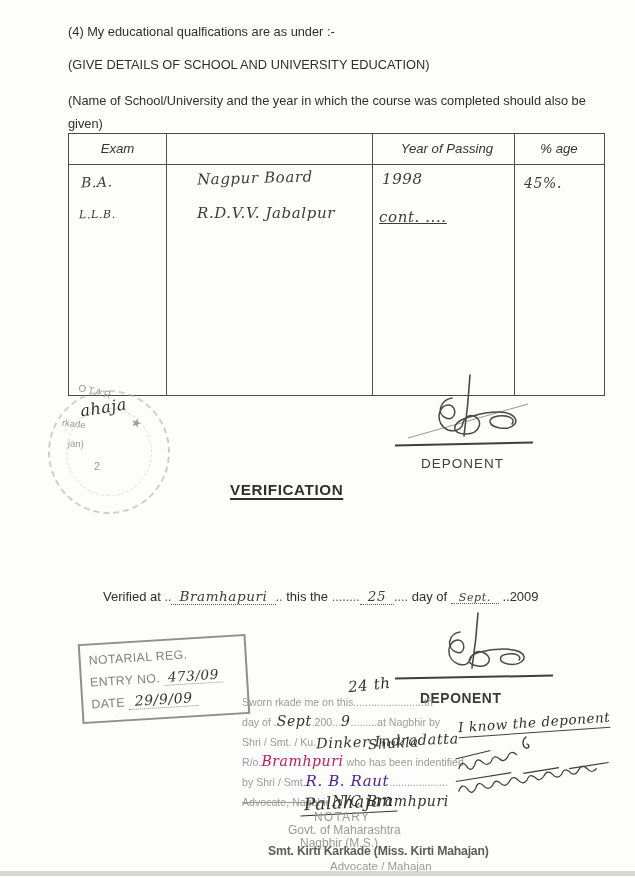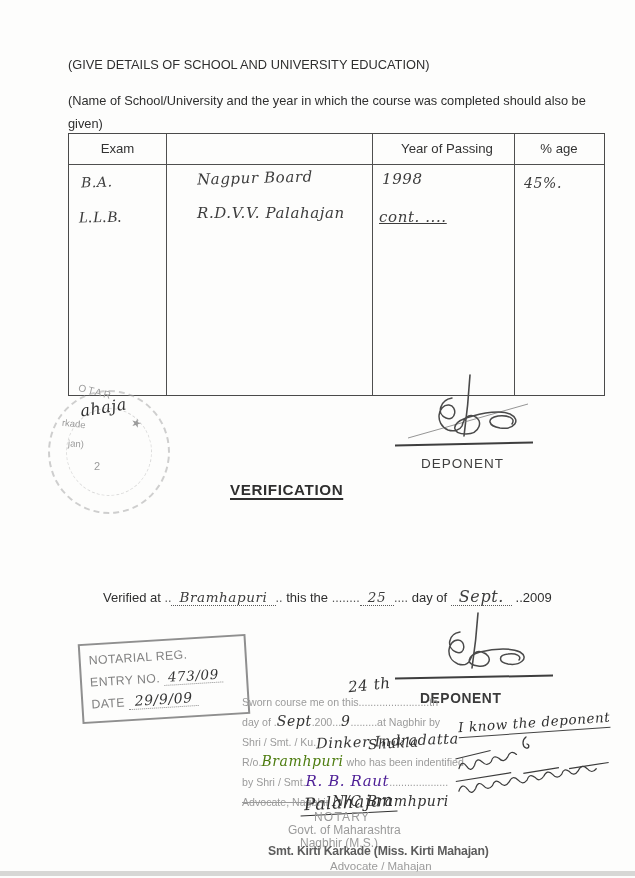--- a/index.html
+++ b/index.html
@@ -7,56 +7,57 @@
         font-family:"Liberation Sans", sans-serif;color:#2e2e2e;}
   .abs{position:absolute;}
   .typed{font-family:"Liberation Sans", sans-serif;color:#2f2f2f;font-size:12.6px;}
   .hw{font-family:"DejaVu Serif", serif;font-style:italic;color:#3d3d3d;letter-spacing:.6px;}
   .stamp{color:#9b9b9b;font-family:"Liberation Sans", sans-serif;}
   .fill{border-bottom:1.5px dotted #5a5a5a;padding:0 8px;display:inline-block;line-height:1;}
   
   .edu-table{border:1.6px solid #4a4a4a;}
   .vline{position:absolute;top:0;bottom:0;width:1.4px;background:#4f4f4f;}
   .hline{position:absolute;left:0;right:0;height:1.4px;background:#4f4f4f;}
-  .th{position:absolute;top:7px;font-size:13.2px;color:#333;text-align:center;}
+  .th{position:absolute;top:7px;font-size:13.2px;color:#333;text-align:center;font-style:italic;}
   
   .seal-ring{position:absolute;border-radius:50%;border:2px dashed #a9a9a9;}
   
   .nbox{border:2.6px solid #8f8f8f;transform:rotate(-3.5deg);padding:5px 8px 6px 8px;
         color:#828282;font-size:12.3px;line-height:21px;letter-spacing:.4px;background:rgba(255,255,255,.0);}
   .dotl{border-bottom:1.4px dotted #8f8f8f;}
   .sline{position:absolute;background:#3e3e3e;height:1.6px;}
   .band{position:absolute;left:0;width:635px;height:5px;background:#c9c9c8;opacity:.75;}
   .strike{text-decoration:line-through;}
   svg{display:block;}
 </style>
 </head>
 <body>
 
 <div class="page">
 
+  <div class="abs typed" style="left:68px;top:24px;font-size:12.8px;">(4) My educational qualfications are as under :-</div>
   <div class="abs typed" style="left:68px;top:57px;font-size:12.8px;">(GIVE DETAILS OF SCHOOL AND UNIVERSITY EDUCATION)</div>
   <div class="abs typed" style="left:68px;top:89px;width:543px;font-size:12.8px;line-height:23px;">(Name of School/University and the year in which the course was completed should also be given)</div>
 
   <div class="abs edu-table" style="left:68px;top:133px;width:535px;height:261px;">
     <div class="hline" style="top:30px;"></div>
     <div class="vline" style="left:97px;"></div>
     <div class="vline" style="left:303px;"></div>
     <div class="vline" style="left:445px;"></div>
     <div class="th" style="left:0;width:97px;">Exam</div>
     <div class="th" style="left:307px;width:142px;">Year of Passing</div>
     <div class="th" style="left:445px;width:90px;">% age</div>
 
     <div class="abs hw" style="left:12px;top:40px;font-size:14px;transform:rotate(-2deg);">B.A.</div>
     <div class="abs hw" style="left:128px;top:35px;font-size:15px;transform:rotate(-1.5deg);">Nagpur Board</div>
     <div class="abs hw" style="left:313px;top:36px;font-size:15px;">1998</div>
     <div class="abs hw" style="left:455px;top:41px;font-size:14px;">45%.</div>
 
-    <div class="abs hw" style="left:10px;top:74px;font-size:16px;transform:rotate(-1deg);font-family:Liberation Serif, serif;">L.L.B.</div>
-    <div class="abs hw" style="left:128px;top:70px;font-size:15px;">R.D.V.V. Palahajan</div>
+    <div class="abs hw" style="left:10px;top:74px;font-size:11px;transform:rotate(-1deg);">L.L.B.</div>
+    <div class="abs hw" style="left:128px;top:70px;font-size:15px;">R.D.V.V. Jabalpur</div>
     <div class="abs hw" style="left:310px;top:74px;font-size:15px;text-decoration:underline;">cont. ....</div>
   </div>
 
   <div>
     <div class="seal-ring abs" style="left:48px;top:390px;width:118px;height:120px;opacity:.55;"></div>
     <div class="seal-ring abs" style="left:66px;top:408px;width:84px;height:86px;opacity:.4;border-width:1.5px;"></div>
     <div class="abs stamp" style="left:78px;top:386px;font-size:10px;transform:rotate(14deg);letter-spacing:2px;">OTAR</div>
     <div class="abs stamp" style="left:62px;top:418px;font-size:9.5px;transform:rotate(6deg);">rkade</div>
     <div class="abs stamp" style="left:68px;top:438px;font-size:9.5px;transform:rotate(4deg);">jan)</div>
     <div class="abs stamp" style="left:131px;top:416px;font-size:12px;transform:rotate(18deg);">★</div>
@@ -74,21 +75,21 @@
 
   <div class="abs typed" style="left:230px;top:481px;font-size:15.2px;font-weight:bold;letter-spacing:.6px;text-decoration:underline;text-underline-offset:3px;text-decoration-thickness:1.8px;">VERIFICATION</div>
 
 
   <div class="abs typed" style="left:103px;top:589px;font-size:13px;">
     <span>Verified at</span>
     <span class="typed" style="color:#555;">..</span><span class="fill hw" style="font-size:13.5px;">Bramhapuri</span><span class="typed" style="color:#555;">..</span>
     <span>this the</span>
     <span class="typed" style="color:#555;">........</span><span class="fill hw" style="font-size:13.5px;">25</span><span class="typed" style="color:#555;">....</span>
     <span>day of</span>
-    <span class="fill hw" style="font-size:16px;">Sept.</span>
+    <span class="fill hw" style="font-size:11px;">Sept.</span>
     <span>..2009</span>
   </div>
 
   <div class="abs nbox" style="left:80px;top:639px;width:148px;">
     <div>NOTARIAL REG.</div>
     <div>
       <span>ENTRY NO.</span>
       <span class="dotl hw" style="color:#333;font-size:13.5px;padding:0 4px;">473/09</span>
     </div>
     <div>
@@ -99,29 +100,29 @@
 
   <svg class="abs" style="left:402px;top:612px;" width="145" height="64" viewBox="0 0 145 64">
     <path d="M76,1 C75,16 73,36 70,56" stroke="#4a4a4a" stroke-width="1.6" fill="none" stroke-linecap="round"></path>
     <path d="M58,20 C46,22 44,36 54,40 C64,44 64,28 56,28 C46,28 42,46 56,52 C62,54 66,52 68,48 C70,42 74,38 80,40 C92,44 88,56 76,54 C64,53 64,44 78,40 C94,36 110,36 118,40 C128,46 118,54 106,52 C96,50 96,43 106,42 C114,41 120,44 117,48" stroke="#4a4a4a" stroke-width="1.5" fill="none" stroke-linecap="round"></path>
   </svg>
   <div class="sline" style="left:395px;top:676px;width:158px;transform:rotate(-1deg);"></div>
   <div class="abs hw" style="left:348px;top:676px;font-size:15px;transform:rotate(-6deg);color:#333;">24 th</div>
   <div class="abs typed" style="left:420px;top:691px;font-size:13.8px;font-weight:bold;letter-spacing:.6px;color:#3a3a3a;">DEPONENT</div>
 
   <div class="abs stamp" style="left:242px;top:693px;font-size:10.6px;line-height:19px;width:240px;">
-    <div><span>Sworn course me on this</span><span>........................</span><span>th</span></div>
+    <div><span>Sworn rkade me on this</span><span>........................</span><span>th</span></div>
     <div>
       <span>day of .</span><span class="hw" style="font-size:14px;color:#333;">Sept</span><span>.200...</span><span class="hw" style="font-size:14px;color:#333;">9</span><span>.........at Nagbhir by</span>
     </div>
     <div>
       <span>Shri / Smt. / Ku.</span><span class="hw" style="font-size:14.5px;color:#333;transform:rotate(-2deg);display:inline-block;">Dinker Indradatta</span>
     </div>
     <div>
-      <span>R/o.</span><span class="hw" style="font-size:14px;color:#4d7c0f;">Bramhpuri</span> <span>who has been indentified</span>
+      <span>R/o.</span><span class="hw" style="font-size:14px;color:#be185d;">Bramhpuri</span> <span>who has been indentified</span>
     </div>
     <div>
       <span>by Shri / Smt.</span><span class="hw" style="font-size:15px;color:#4c1d95;">R. B. Raut</span><span>....................</span>
     </div>
     <div>
       <span class="strike">Advocate, Nagbhir</span> <span class="hw" style="font-size:14px;color:#333;">N/C Bramhpuri</span>
     </div>
   </div>
 
   <div class="abs hw" style="left:368px;top:735px;font-size:13.5px;color:#333;transform:rotate(-3deg);">Shukla</div>

